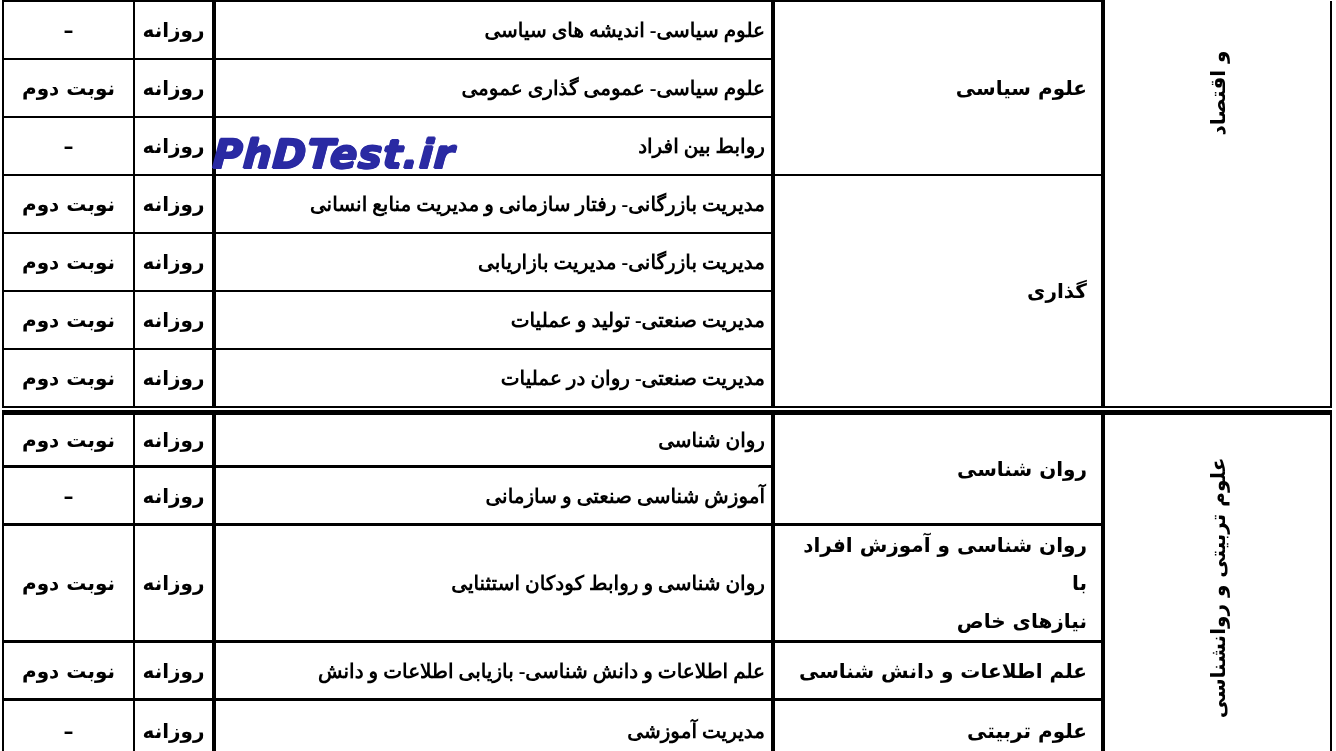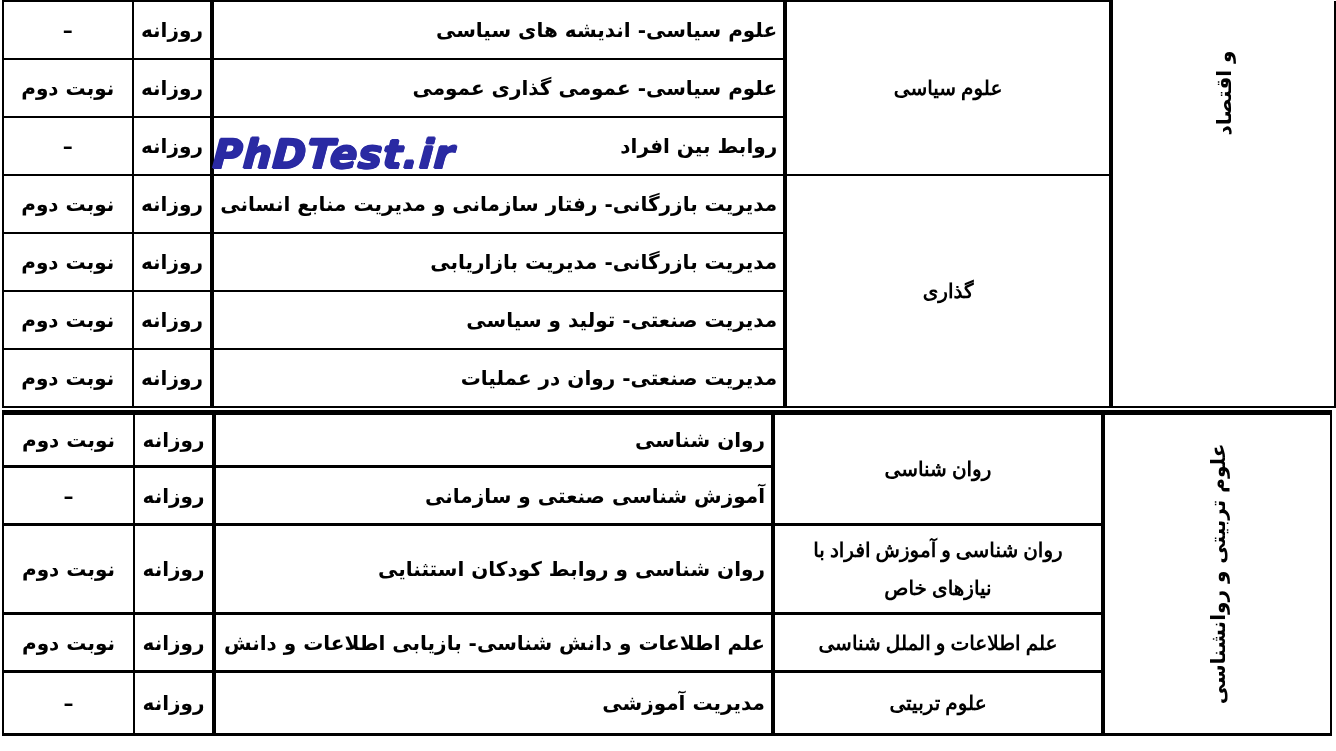--- a/index.html
+++ b/index.html
@@ -7,24 +7,24 @@
         font-family:"DejaVu Sans",sans-serif;color:#000;}
   table{border-collapse:collapse;table-layout:fixed;direction:rtl;position:absolute;left:2px;}
   td{border:2px solid #000;font-size:20px;font-weight:bold;vertical-align:middle;
      padding:0;overflow:hidden;}
   
   col.c-cat{width:228px;} col.c-grp{width:330px;} col.c-prg{width:559px;}
   col.c-day{width:80px;}  col.c-sec{width:131px;}
   
   td.cat{border-left-width:4px;}
   td.grp{border-left-width:4px;}
-  td.prg{border-left-width:4px;}
+  td.prg{border-left-width:4px;font-family:Liberation Serif, serif;}
   
   td.prg{text-align:right;padding:0 6px;white-space:nowrap;}
-  td.grp{text-align:center;padding:0 14px;white-space:pre-line;line-height:1.9;font-family:Liberation Serif, serif;}
+  td.grp{text-align:right;padding:0 14px;white-space:pre-line;line-height:1.9;}
   td.day,td.sec{text-align:center;}
   
   td.cat{position:relative;}
   .rot{position:absolute;left:50%;top:50%;transform:translate(-50%,-50%) rotate(-90deg);
        white-space:nowrap;direction:rtl;font-size:20px;font-weight:bold;}
   .rot-top{top:92px;}
   #tbl-top{top:0;}
   #tbl-top td{height:56px;}
   #tbl-top td.cat{border-top:none;}
   #tbl-bottom{top:410px;}
@@ -77,21 +77,21 @@
       <td class="prg">مدیریت بازرگانی- رفتار سازمانی و مدیریت منابع انسانی</td>
       <td class="day">روزانه</td>
       <td class="sec">نوبت دوم</td>
     </tr>
     <tr>
       <td class="prg">مدیریت بازرگانی- مدیریت بازاریابی</td>
       <td class="day">روزانه</td>
       <td class="sec">نوبت دوم</td>
     </tr>
     <tr>
-      <td class="prg">مدیریت صنعتی- تولید و سیاسی</td>
+      <td class="prg">مدیریت صنعتی- تولید و عملیات</td>
       <td class="day">روزانه</td>
       <td class="sec">نوبت دوم</td>
     </tr>
     <tr>
       <td class="prg">مدیریت صنعتی- روان در عملیات</td>
       <td class="day">روزانه</td>
       <td class="sec">نوبت دوم</td>
     </tr>
   </tbody>
     </table>
@@ -120,21 +120,21 @@
       <td class="sec">–</td>
     </tr>
     <tr class="h90">
       <td class="grp">روان شناسی و آموزش افراد با
 نیازهای خاص</td>
       <td class="prg">روان شناسی و روابط کودکان استثنایی</td>
       <td class="day">روزانه</td>
       <td class="sec">نوبت دوم</td>
     </tr>
     <tr class="h60">
-      <td class="grp">علم اطلاعات و الملل شناسی</td>
+      <td class="grp">علم اطلاعات و دانش شناسی</td>
       <td class="prg">علم اطلاعات و دانش شناسی- بازیابی اطلاعات و دانش</td>
       <td class="day">روزانه</td>
       <td class="sec">نوبت دوم</td>
     </tr>
     <tr class="h66">
       <td class="grp">علوم تربیتی</td>
       <td class="prg">مدیریت آموزشی</td>
       <td class="day">روزانه</td>
       <td class="sec">–</td>
     </tr>

